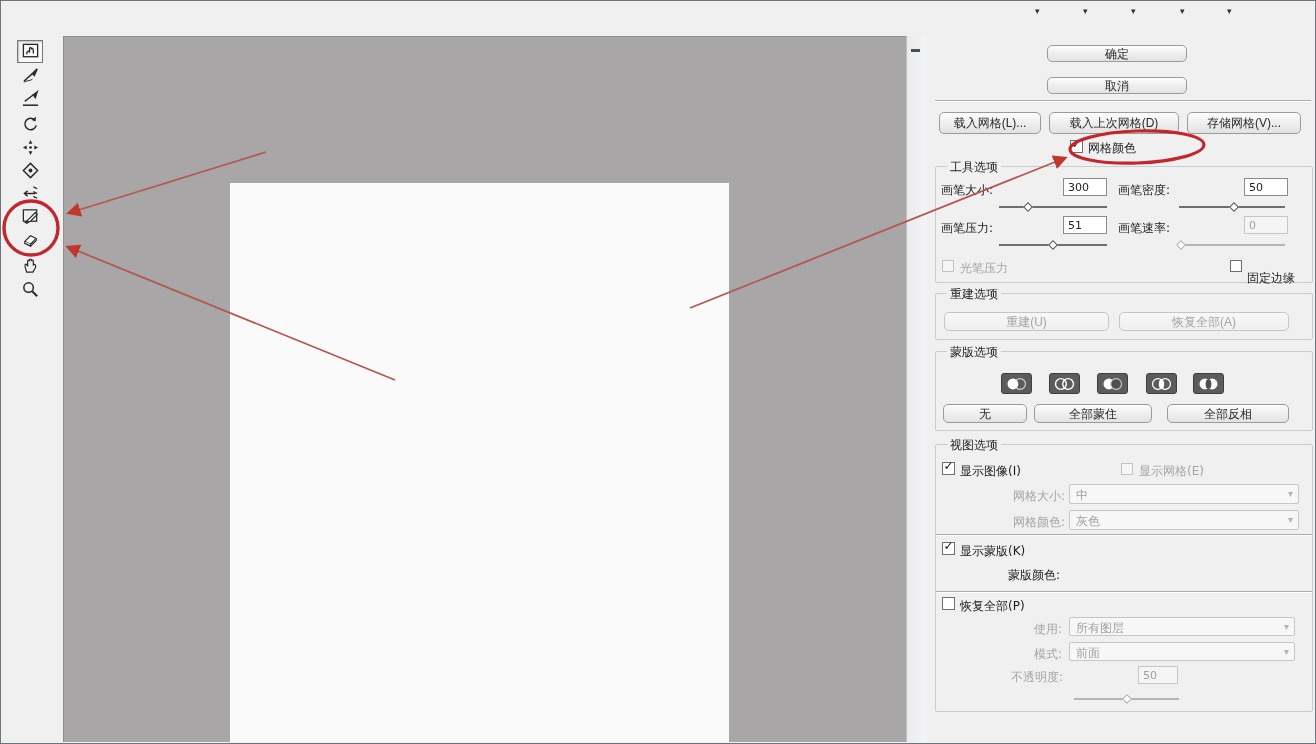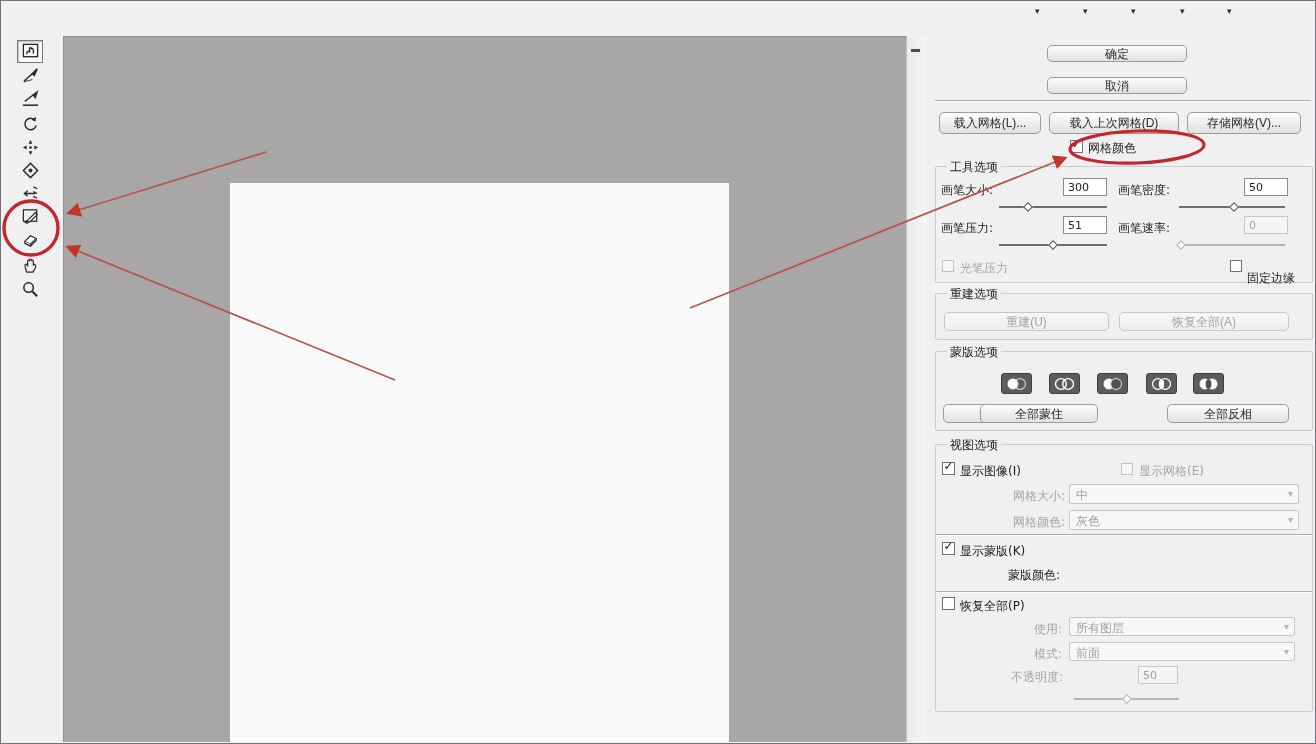--- a/index.html
+++ b/index.html
@@ -254,21 +254,21 @@
   <span class="mibtn" style="left:1192px;top:372px">
     <svg viewBox="0 0 30 20" width="27" height="18">
         <circle cx="11" cy="10" r="6" fill="#fff"></circle>
         <circle cx="19" cy="10" r="6" fill="#fff"></circle>
         <ellipse cx="15" cy="10" rx="3.2" ry="5.4" fill="#4f4f4f"></ellipse>
       </svg>
   </span>
     <span class="mi-arrow" style="left:1226px">▾</span>
 
   <button class="btn" style="left:942px;top:403px;width:84px;height:19px">无</button>
-  <button class="btn" style="left:979px;top:403px;width:118px;height:19px">全部蒙住</button>
+  <button class="btn" style="left:1033px;top:403px;width:118px;height:19px">全部蒙住</button>
   <button class="btn" style="left:1166px;top:403px;width:122px;height:19px">全部反相</button>
 
   <div class="grp" style="left:934px;top:443px;width:378px;height:268px"></div>
   <span class="legend" style="left:946px;top:436px">视图选项</span>
 
   <span class="cb checked" style="left:941px;top:461px"><span class="mark">✓</span></span>
   <span class="lbl" style="left:959px;top:462px">显示图像(I)</span>
   <span class="cb small dis" style="left:1120px;top:462px"></span>
   <span class="lbl dis" style="left:1138px;top:462px">显示网格(E)</span>
 

